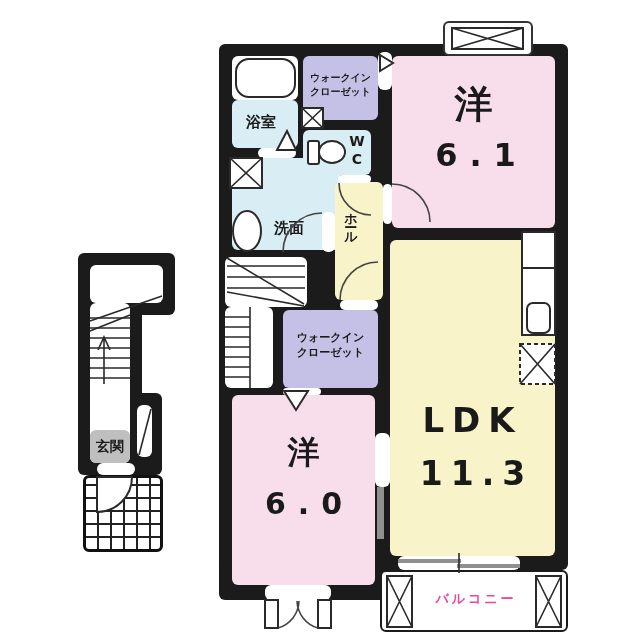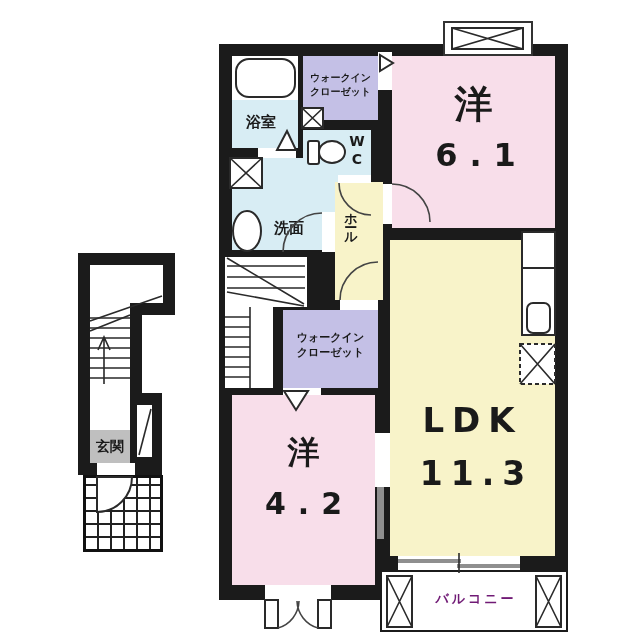--- a/index.html
+++ b/index.html
@@ -1,18 +1,18 @@
 <!DOCTYPE html>
 <html><head>
 <meta charset="utf-8">
 <style>
   html,body{margin:0;padding:0;background:#fff;}
   #stage{position:relative;width:640px;height:640px;background:#fff;overflow:hidden;
          font-family:"DejaVu Sans","Liberation Sans",sans-serif;}
-  .abs{position:absolute;box-sizing:border-box;}
+  .abs{position:absolute;box-sizing:border-box;border-radius:6px;}
   .wall{background:#1b1b1b;}
   .pink{background:#f8deea;}
   .yellow{background:#f8f3c9;}
   .blue{background:#d8edf4;}
   .purple{background:#c4c0e6;}
   .gray{background:#bfbfbf;}
   .white{background:#ffffff;}
   .lbl{color:#1a1a1a;font-weight:bold;text-align:center;line-height:1.1;}
   .num{letter-spacing:12px;}
   .small{font-size:15px;}
@@ -34,21 +34,21 @@
 
 <div id="stage">
 
   <div class="abs wall" style="left:219px;top:44px;width:349px;height:526px;"></div>
   <div class="abs wall" style="left:219px;top:555px;width:168px;height:45px;"></div>
   <div class="abs wall" style="left:78px;top:253px;width:97px;height:62px;"></div>
   <div class="abs wall" style="left:78px;top:303px;width:64px;height:172px;"></div>
   <div class="abs wall" style="left:130px;top:393px;width:32px;height:82px;"></div>
 
   <div class="abs balcony-box" style="left:380px;top:570px;width:188px;height:62px;">
-    <div class="abs lbl" style="left:0;top:20px;width:188px;font-size:13px;letter-spacing:3px;color:#701a75;">バルコニー</div>
+    <div class="abs lbl" style="left:0;top:20px;width:188px;font-size:13px;letter-spacing:3px;color:#ec4899;">バルコニー</div>
   </div>
 
   <div class="abs white" style="left:90px;top:265px;width:73px;height:38px;"></div>
   <div class="abs white" style="left:90px;top:303px;width:40px;height:160px;"></div>
   <div class="abs gray" style="left:90px;top:430px;width:40px;height:33px;padding-left:19px;">
     <div class="abs lbl" style="left:-4px;top:9px;width:48px;font-size:14px;">玄関</div>
   </div>
   <div class="abs white" style="left:137px;top:405px;width:15px;height:52px;"></div>
   <div class="abs white" style="left:97px;top:463px;width:38px;height:12px;"></div>
   <div class="abs porch" style="left:83px;top:475px;width:80px;height:77px;"></div>
@@ -72,21 +72,21 @@
     <div class="abs lbl vert" style="left:8px;top:22px;font-size:13px;">ホール</div>
   </div>
   <div class="abs white" style="left:225px;top:257px;width:82px;height:50px;"></div>
   <div class="abs white" style="left:225px;top:307px;width:48px;height:81px;"></div>
   <div class="abs purple" style="left:283px;top:310px;width:95px;height:78px;">
     <div class="abs lbl" style="left:0;top:22px;width:95px;font-size:11px;">ウォークイン</div>
     <div class="abs lbl" style="left:0;top:37px;width:95px;font-size:11px;">クローゼット</div>
   </div>
   <div class="abs pink" style="left:232px;top:395px;width:143px;height:190px;">
     <div class="abs lbl" style="left:0;top:40px;width:143px;font-size:32px;">洋</div>
-    <div class="abs lbl num" style="left:6px;top:92px;width:143px;font-size:30px;">4.2</div>
+    <div class="abs lbl num" style="left:6px;top:92px;width:143px;font-size:30px;">6.0</div>
   </div>
   <div class="abs pink" style="left:392px;top:56px;width:163px;height:172px;">
     <div class="abs lbl" style="left:0;top:28px;width:163px;font-size:38px;">洋</div>
     <div class="abs lbl num" style="left:8px;top:82px;width:163px;font-size:32px;">6.1</div>
   </div>
   <div class="abs yellow" style="left:390px;top:240px;width:165px;height:316px;">
     <div class="abs lbl" style="left:0;top:162px;width:165px;font-size:34px;letter-spacing:8px;">LDK</div>
     <div class="abs lbl" style="left:4px;top:216px;width:165px;font-size:33px;letter-spacing:8px;">11.3</div>
   </div>
 

